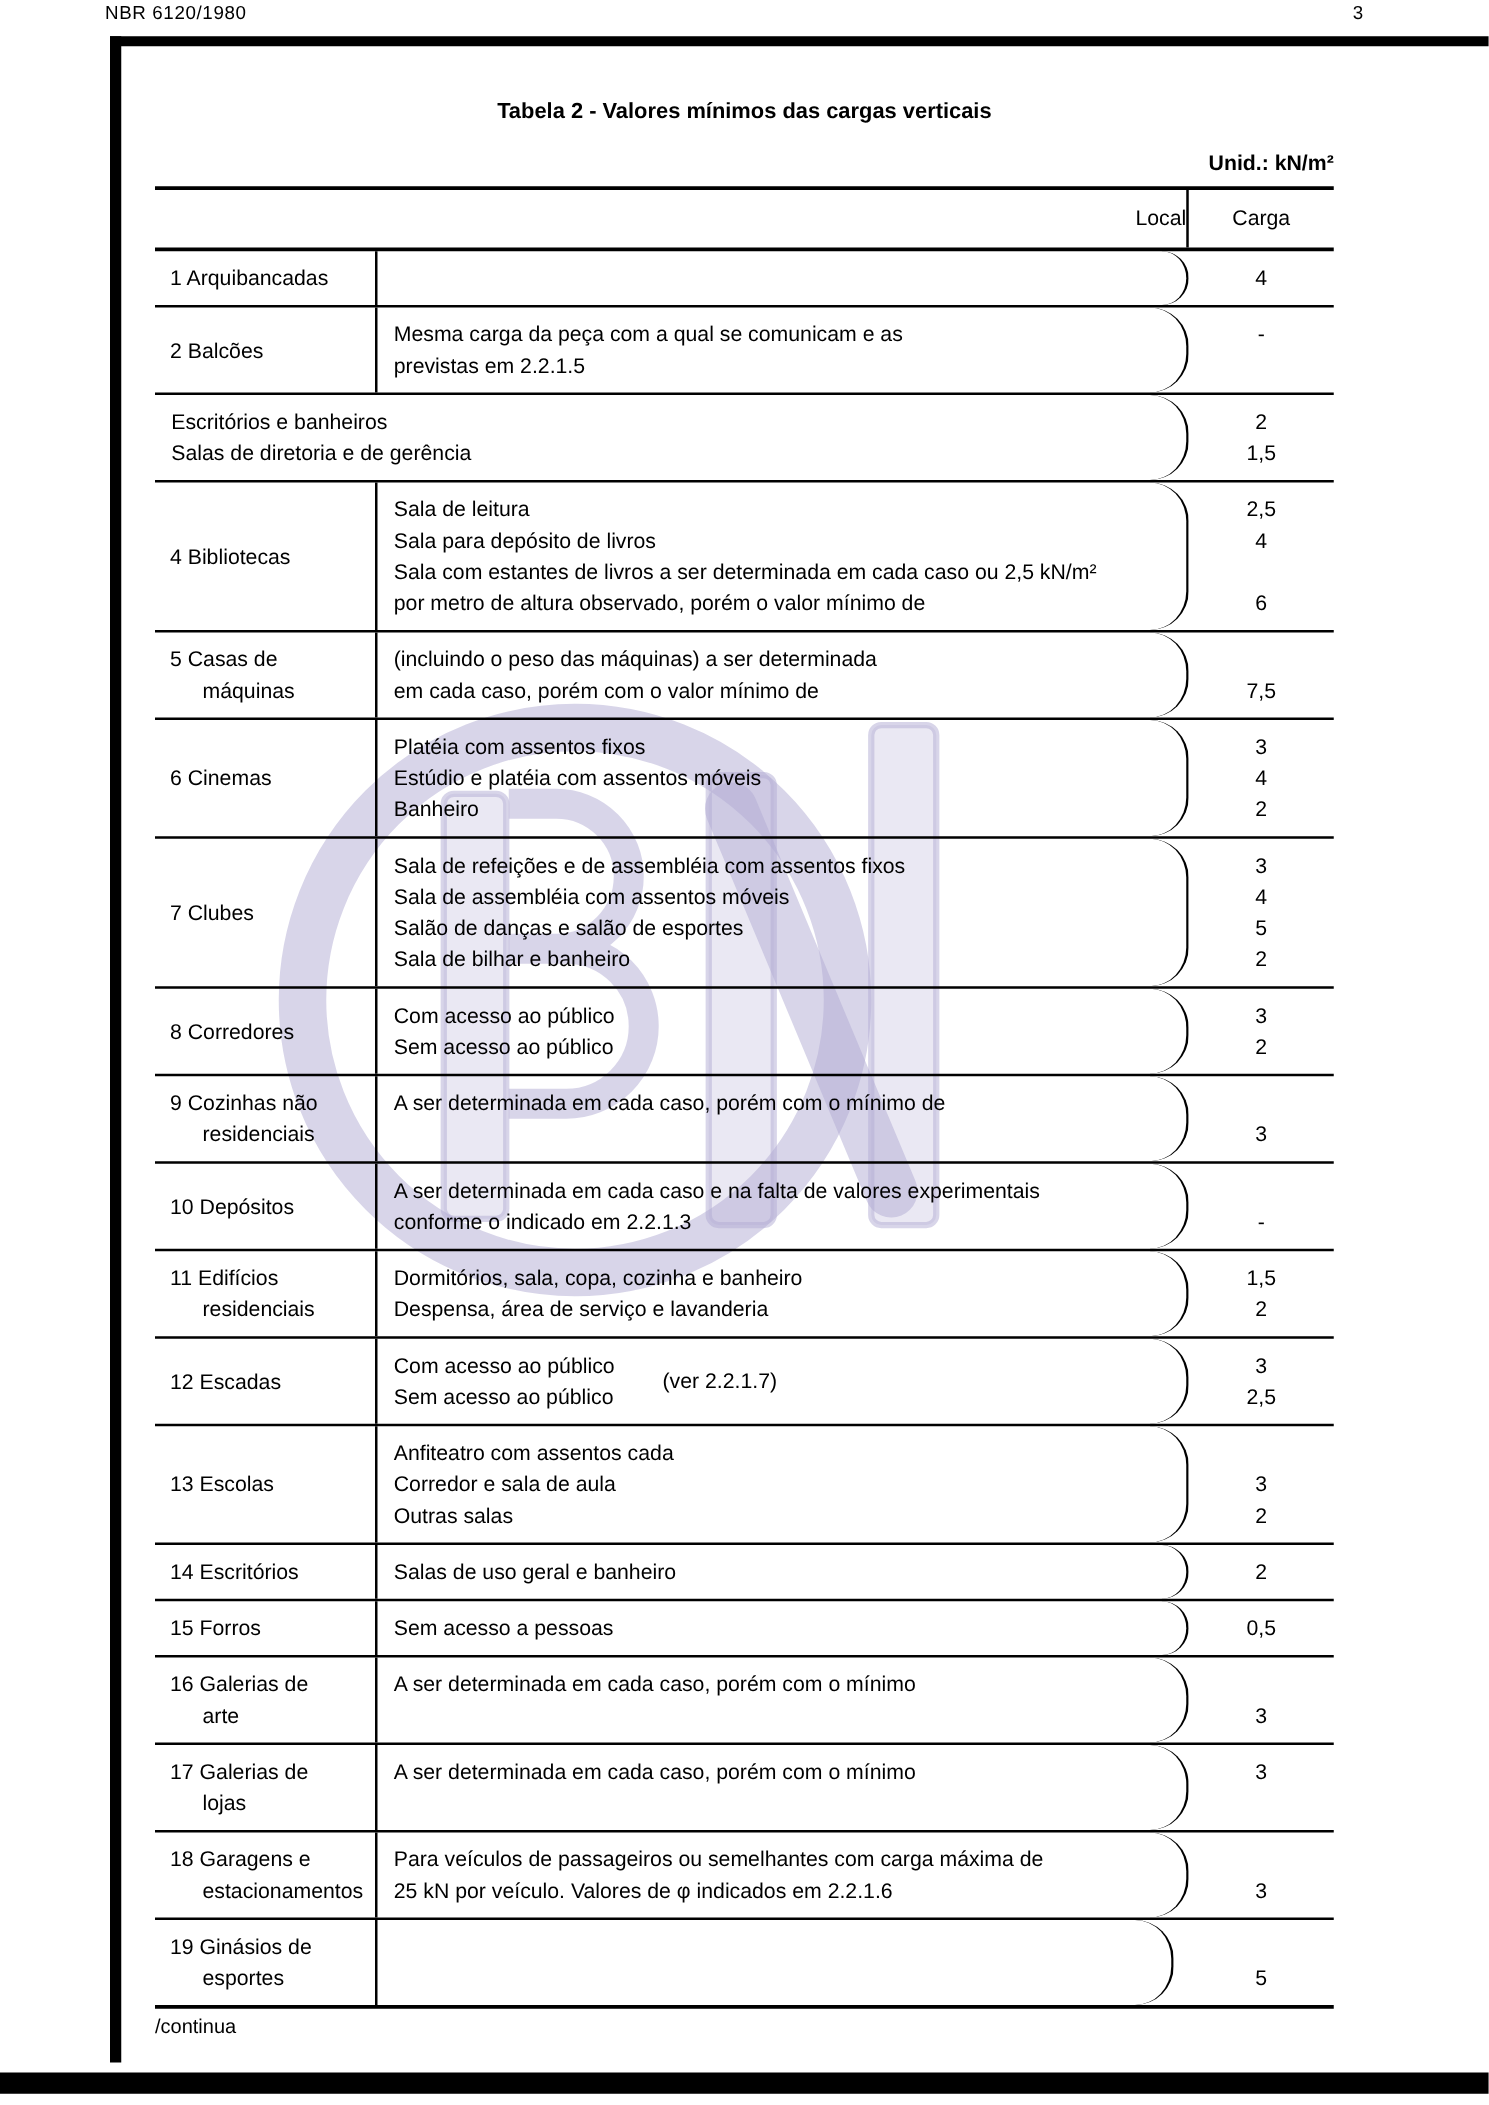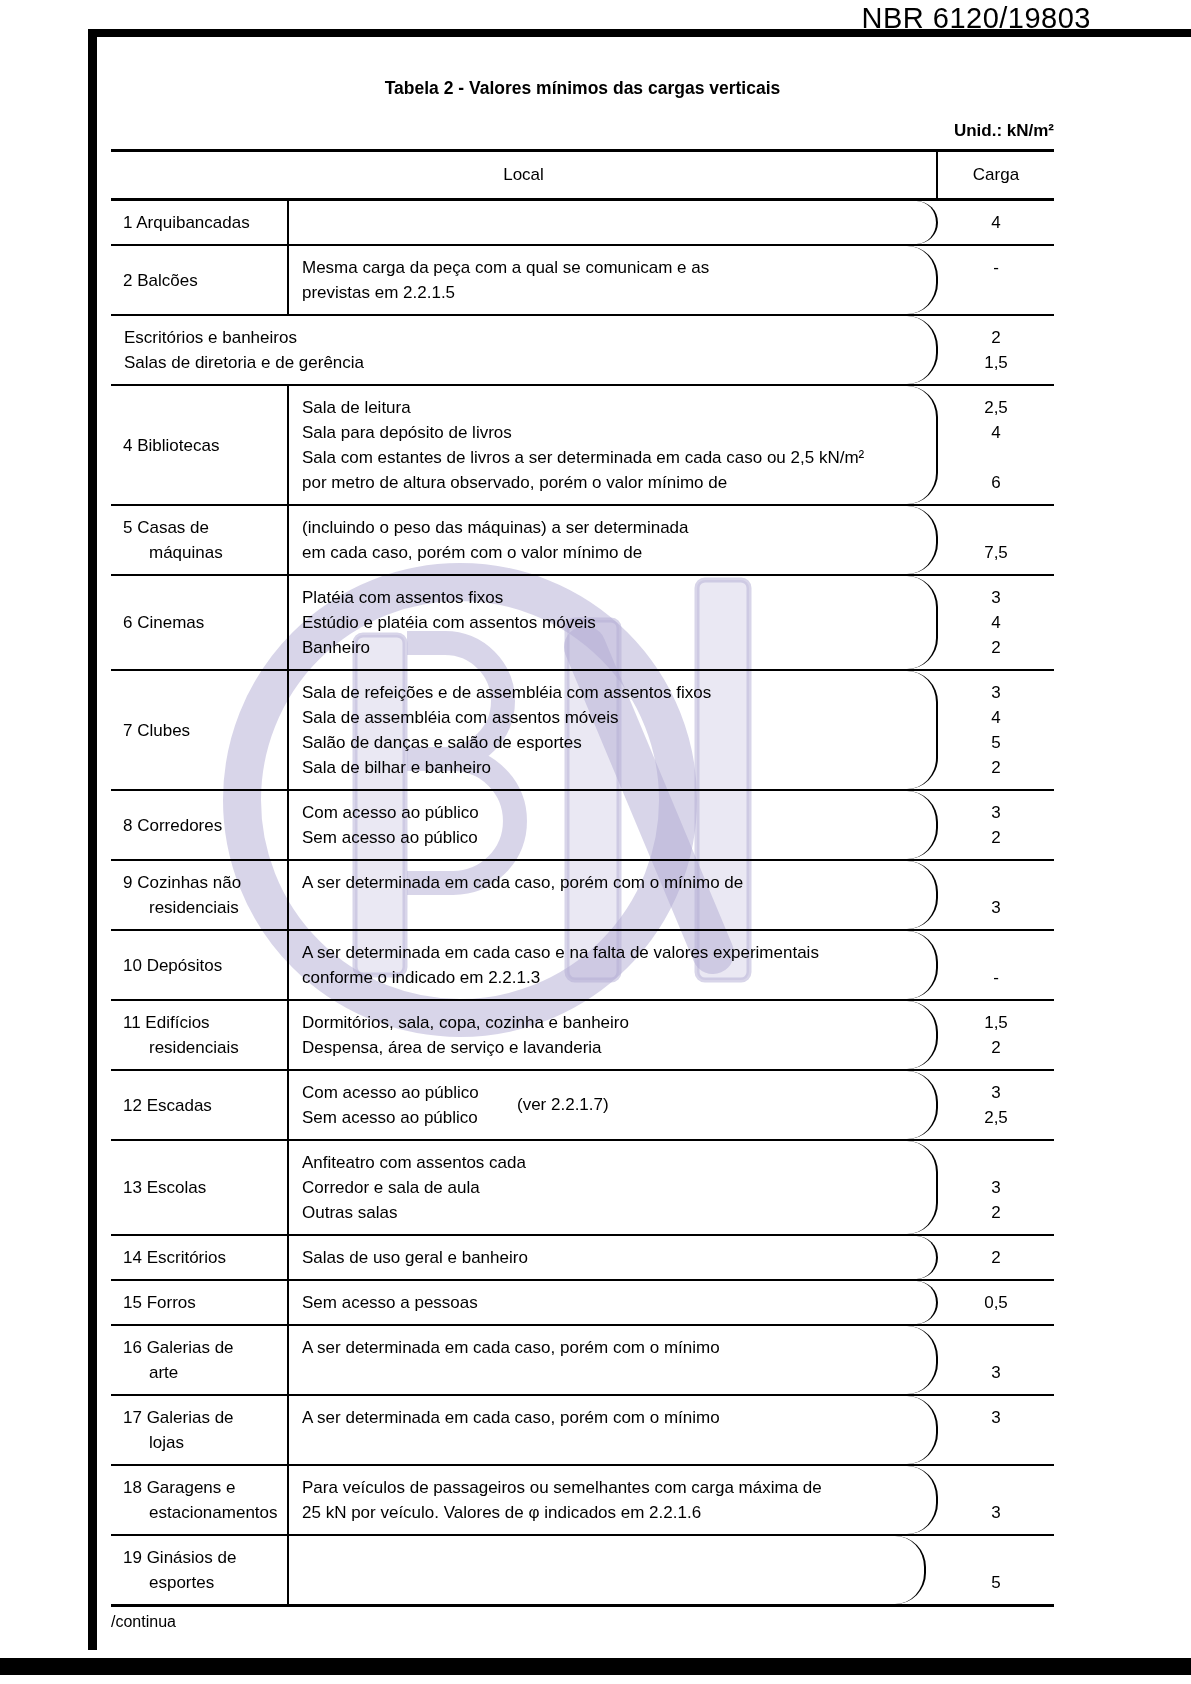--- a/index.html
+++ b/index.html
@@ -3,39 +3,39 @@
 <meta charset="utf-8">
 <style>
   html, body { margin:0; padding:0; }
   body {
     width:1191px; height:1684px; position:relative; overflow:hidden;
     background:#ffffff; color:#000;
     font-family:"Liberation Sans", sans-serif;
   }
   
   .doc-header{
-    position:absolute; left:102px; right:100px; top:2px;
-    display:flex; justify-content:flex-end;
-    font-size:29px; letter-spacing:.5px;
+    position:absolute; left:84px; right:100px; top:2px;
+    display:flex; justify-content:space-between;
+    font-size:15px; letter-spacing:.5px;
   }
   .bar-top{ position:absolute; left:88px; right:0; top:29px; height:8px; background:#000; }
   .bar-left{ position:absolute; left:88px; top:29px; width:9px; height:1621px; background:#000; }
   .bar-bottom{ position:absolute; left:0; right:0; top:1658px; height:17px; background:#000; }
 
   
   .watermark{ position:absolute; left:215px; top:525px; width:600px; height:540px; z-index:0; }
 
   
-  .content{ position:absolute; left:111px; top:78px; width:943px; z-index:1; }
+  .content{ position:absolute; left:124px; top:78px; width:943px; z-index:1; }
   .table-title{ text-align:center; font-weight:bold; font-size:17.5px; }
   .unit{ text-align:right; font-weight:bold; font-size:17px; margin-top:22px; margin-bottom:8px; }
 
   .table{ border-top:3px solid #000; border-bottom:3px solid #000; }
   .thead{ display:flex; border-bottom:3px solid #000; }
-  .th-local{ flex:1; text-align:center; padding:13px 0; font-size:17px; border-right:2px solid #000; }
+  .th-local{ flex:1; text-align:right; padding:13px 0; font-size:17px; border-right:2px solid #000; }
   .th-carga{ width:116px; text-align:center; padding:13px 0; font-size:17px; }
 
   .trow{ display:flex; border-bottom:2px solid #000; }
   .trow:last-child{ border-bottom:0;gap:12px; }
   .c1{
     width:178px; box-sizing:border-box; border-right:2px solid #000;
     display:flex; align-items:center; padding:9px 4px 9px 12px;
   }
   .item-text{
     white-space:pre-line; font-size:17px; line-height:25px;

